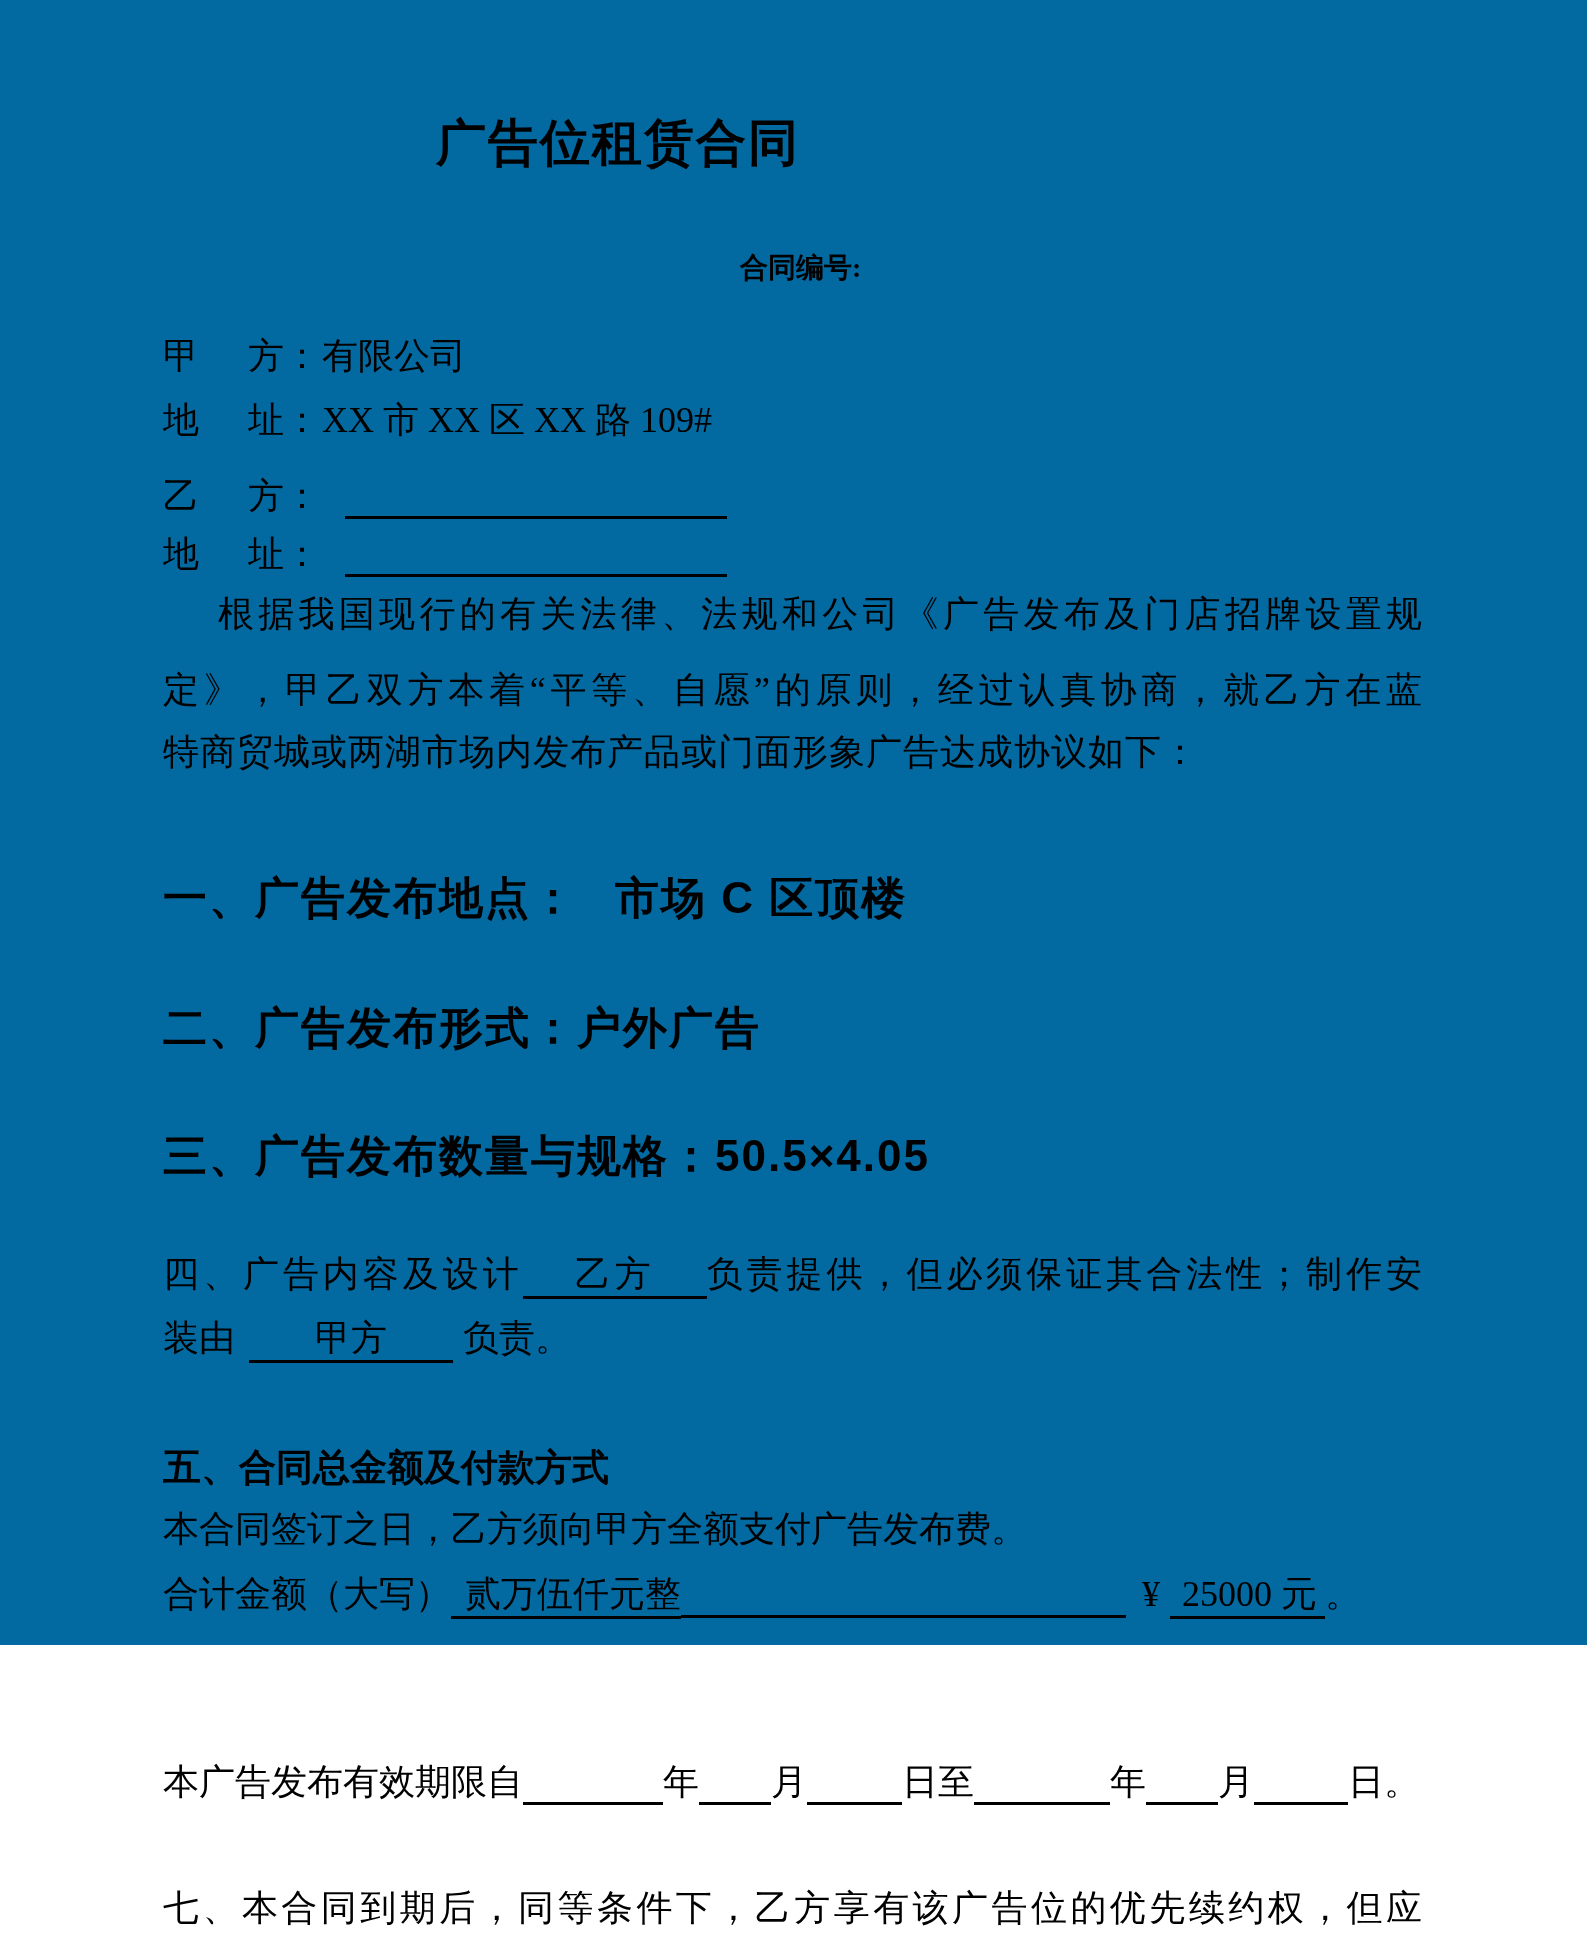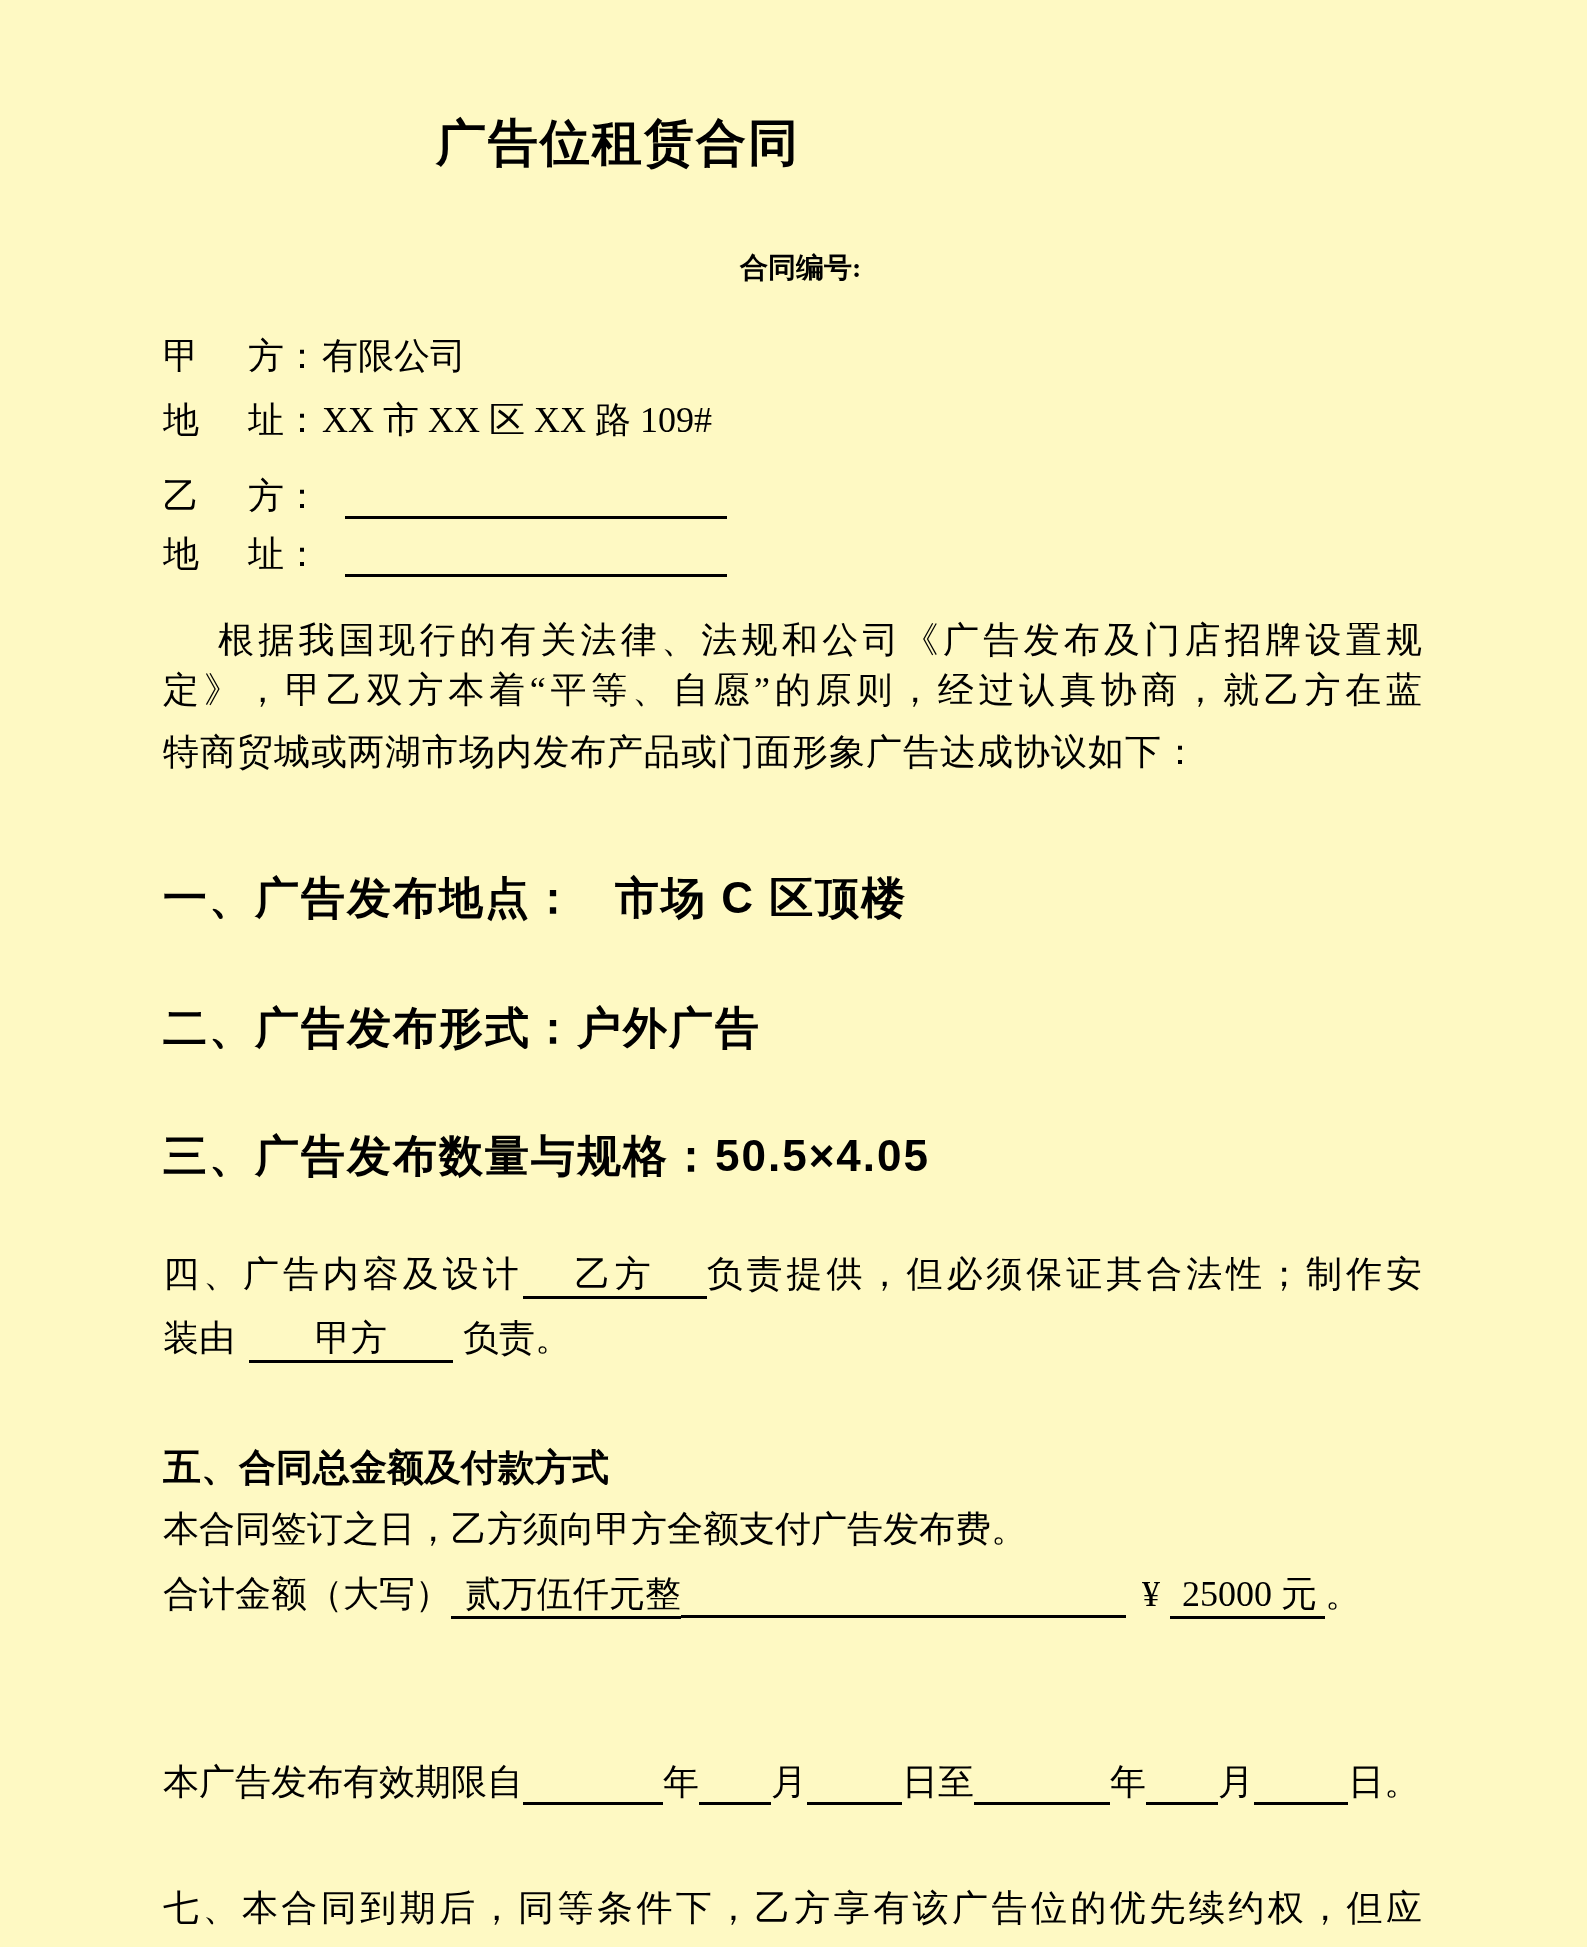--- a/index.html
+++ b/index.html
@@ -1,19 +1,19 @@
 <!DOCTYPE html>
 <html><head>
 <meta charset="utf-8">
 <style>
   * { margin:0; padding:0; box-sizing:border-box; }
   html, body { background:#ffffff; }
   body { width:1587px; height:1947px; overflow:hidden; }
   .page {
-    position:relative; width:1587px; height:1947px; background:#fef9c3; color:#000;
+    position:relative; width:1587px; height:1645px; background:#0369a1; color:#000;
     font-family:"Liberation Serif","DejaVu Serif",serif;
   }
   .abs { position:absolute; left:163px; line-height:1.25; }
 
   .doc-title {
     top:112px; left:163px; width:910px; text-align:center;
     font-size:50px; font-weight:bold; letter-spacing:2px;
     font-family:"Liberation Sans","DejaVu Sans",sans-serif;
   }
   .contract-no {
@@ -70,21 +70,21 @@
   <div class="abs party" style="top:398px;">
     <span class="c1">地</span><span>址：</span><span class="val">XX 市 XX 区 XX 路 109#</span>
   </div>
   <div class="abs party" style="top:474px;">
     <span class="c1">乙</span><span>方：</span><span class="blank"></span>
   </div>
   <div class="abs party" style="top:532px;">
     <span class="c1">地</span><span>址：</span><span class="blank"></span>
   </div>
 
-  <div class="abs pre-line first" style="top:618px;">根据我国现行的有关法律、法规和公司《广告发布及门店招牌设置规</div>
+  <div class="abs pre-line first" style="top:592px;">根据我国现行的有关法律、法规和公司《广告发布及门店招牌设置规</div>
   <div class="abs pre-line" style="top:668px;">定》，甲乙双方本着“平等、自愿”的原则，经过认真协商，就乙方在蓝</div>
   <div class="abs pre-line last" style="top:730px;">特商贸城或两湖市场内发布产品或门面形象广告达成协议如下：</div>
 
   <div class="abs head-line" style="top:870px;">
     <span>一、</span><span>广告发布地点：</span><span class="gap">市场 C 区顶楼</span>
   </div>
 
   <div class="abs head-line" style="top:1000px;">
     <span>二、</span><span>广告发布形式：</span><span>户外广告</span>
   </div>

